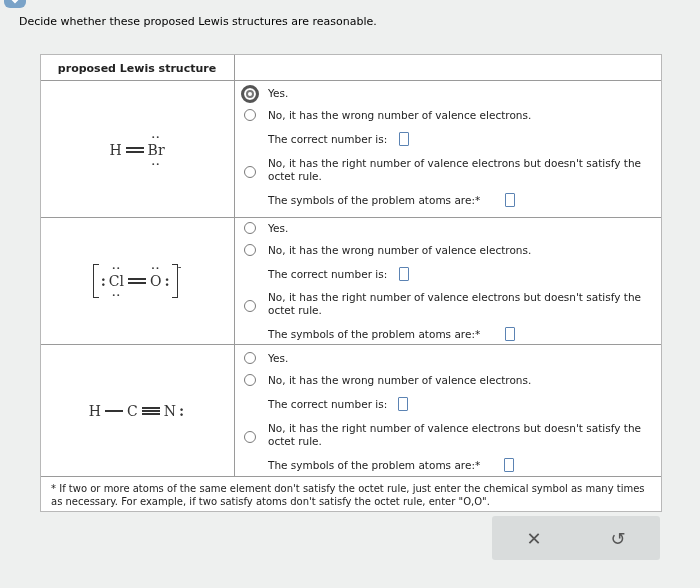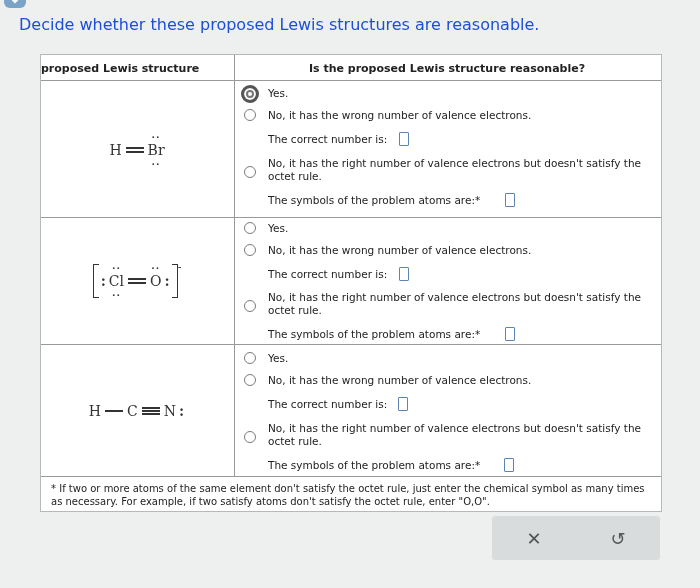--- a/index.html
+++ b/index.html
@@ -10,31 +10,31 @@
       color: #222;
       position: relative;
     }
     .top-chevron {
       position: absolute; left: 4px; top: -6px; width: 22px; height: 14px;
       background: #7aa3c8; border-radius: 0 0 6px 6px;
     }
     .top-chevron svg { position: absolute; left: 5px; top: 2px; }
     .instruction {
       position: absolute; left: 19px; top: 15px;
-      font-size: 16px; color: #1d4ed8;
+      font-size: 11px; color: #000000;
     }
     .panel {
       position: absolute; left: 40px; top: 54px; width: 622px; height: 458px;
       background: #fff; border: 1px solid #b8b8b8;
     }
     .hdr {
       position: absolute; top: 0; left: 0; right: 0; height: 26px;
       border-bottom: 1px solid #9a9a9a; font-weight: bold; font-size: 11px;
     }
-    .hdr .c1 { position: absolute; left: 0; width: 192px; top: 7px; }
+    .hdr .c1 { position: absolute; left: 0; width: 192px; top: 7px; text-align: center; }
     .hdr .c2 { position: absolute; left: 192px; right: 0; top: 7px; text-align: center; }
     .vline { position: absolute; left: 193px; top: 0; width: 1px; height: 422px; background: #9a9a9a; }
     .row { position: absolute; left: 0; right: 0; border-bottom: 1px solid #9a9a9a; }
     .row .lewis {
       position: absolute; left: 0; width: 192px; top: 0; bottom: 0;
       display: flex; align-items: center; justify-content: center;
       font-family: "DejaVu Serif", "Liberation Serif", serif; font-size: 14px; color: #333;
     }
     .radio {
       position: absolute; width: 12px; height: 12px; border-radius: 50%;
@@ -76,21 +76,20 @@
   <svg width="12" height="8" viewBox="0 0 12 8">
       <path d="M1 1 L6 6 L11 1" stroke="#fff" stroke-width="2" fill="none"></path>
     </svg>
 </div>
 
 <div class="instruction">Decide whether these proposed Lewis structures are reasonable.</div>
 
 <div class="panel">
   <div class="hdr">
     <div class="c1">proposed Lewis structure</div>
-    <div class="c2">Is the proposed Lewis structure reasonable?</div>
   </div>
   <div class="vline"></div>
 
   <div class="row" style="top:27px;height:136px;">
     <div class="lewis">
       <div class="lw">
         <span class="atom">H</span>
         <span class="bond">
             <span class="ln"></span>
             <span class="ln"></span>

